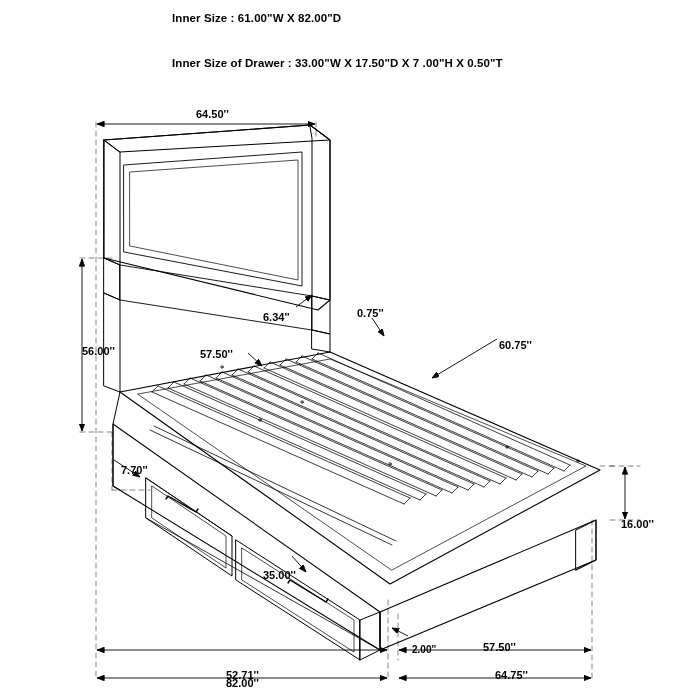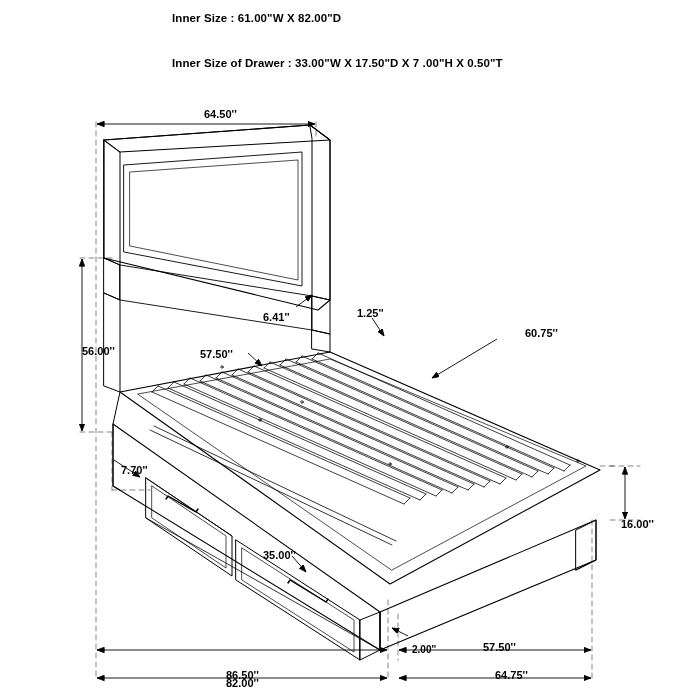--- a/index.html
+++ b/index.html
@@ -185,28 +185,28 @@
       <line x1="97" y1="650" x2="387" y2="650" marker-start="url(#ah2)" marker-end="url(#ah)"></line>
 
       <line x1="399" y1="650" x2="591" y2="650" marker-start="url(#ah2)" marker-end="url(#ah)"></line>
 
       <line x1="97" y1="678" x2="387" y2="678" marker-start="url(#ah2)" marker-end="url(#ah)"></line>
 
       <line x1="399" y1="678" x2="591" y2="678" marker-start="url(#ah2)" marker-end="url(#ah)"></line>
     </g>
   </svg>
 
-  <div class="dim-label" style="left:204px; top:108px;">64.50''</div>
+  <div class="dim-label" style="left:196px; top:108px;">64.50''</div>
   <div class="dim-label" style="left:46px;  top:345px;margin-left:36px;">56.00''</div>
-  <div class="dim-label" style="left:263px; top:311px;">6.41''</div>
-  <div class="dim-label" style="left:357px; top:307px;">1.25''</div>
+  <div class="dim-label" style="left:263px; top:311px;">6.34''</div>
+  <div class="dim-label" style="left:357px; top:307px;">0.75''</div>
   <div class="dim-label" style="left:200px; top:348px;">57.50''</div>
-  <div class="dim-label" style="left:499px; top:327px;margin-left:26px;">60.75''</div>
+  <div class="dim-label" style="left:499px; top:339px;">60.75''</div>
   <div class="dim-label" style="left:121px; top:464px;">7.70''</div>
   <div class="dim-label" style="left:621px; top:483px;margin-top:35px;">16.00''</div>
-  <div class="dim-label" style="left:263px; top:549px;">35.00''</div>
+  <div class="dim-label" style="left:263px; top:569px;">35.00''</div>
   <div class="dim-label" style="left:412px; top:631px; font-size:10px;margin-top:13px;">2.00''</div>
   <div class="dim-label" style="left:226px; top:662px;margin-top:15px;">82.00''</div>
   <div class="dim-label" style="left:483px; top:641px;">57.50''</div>
-  <div class="dim-label" style="left:226px; top:669px;">86.50''</div>
+  <div class="dim-label" style="left:226px; top:669px;">52.71''</div>
   <div class="dim-label" style="left:483px; top:669px;padding-left:12px;">64.75''</div>
 
 </div>
 
 </body></html>

